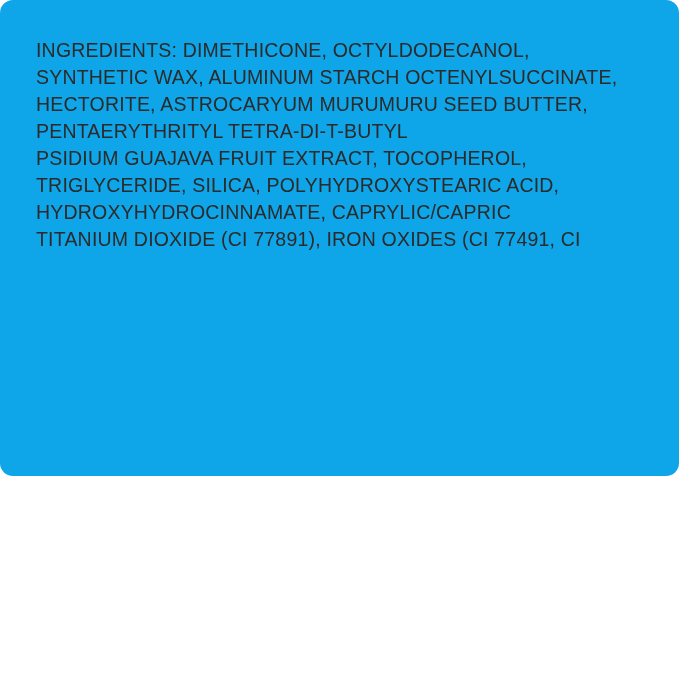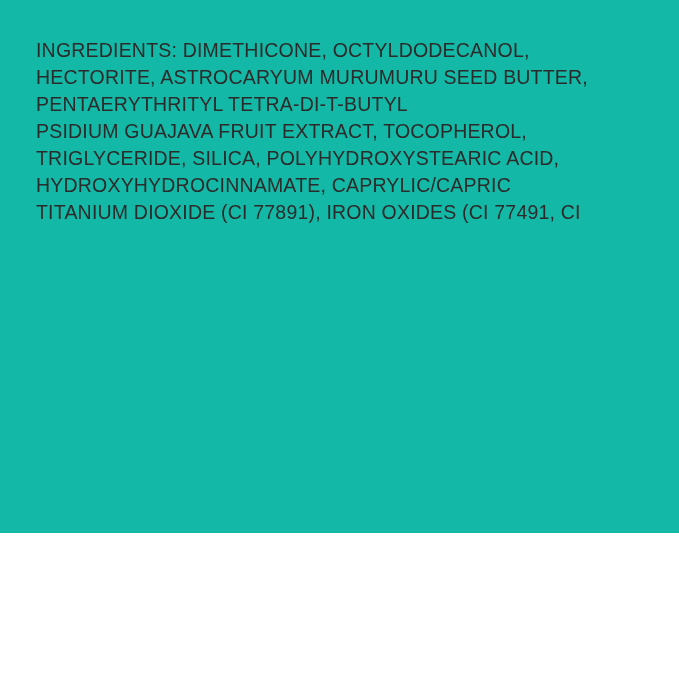--- a/index.html
+++ b/index.html
@@ -9,22 +9,23 @@
   body {
     width: 679px;
     height: 679px;
     background: #ffffff;
     overflow: hidden;
     font-family: "Liberation Sans", sans-serif;
   }
   .label-canvas {
     position: relative;
     width: 679px;
-    height: 533px;
-    background: #14b8a6;
+    height: 476px;
+    background: #0ea5e9;
+    border-radius: 13px;
   }
   .ingredients-block {
     position: absolute;
     left: 36px;
     top: 37px;
     width: 615px;
     color: #2b2b2b;
     font-size: 19.5px;
     line-height: 27px;
     letter-spacing: 0.2px;
@@ -34,20 +35,21 @@
   .ingredients-line {
     height: 27px;
   }
 </style>
 </head>
 <body>
 
 <div class="label-canvas">
   <div class="ingredients-block">
     <div class="ingredients-line">INGREDIENTS: DIMETHICONE, OCTYLDODECANOL,</div>
+    <div class="ingredients-line">SYNTHETIC WAX, ALUMINUM STARCH OCTENYLSUCCINATE,</div>
     <div class="ingredients-line">HECTORITE, ASTROCARYUM MURUMURU SEED BUTTER,</div>
     <div class="ingredients-line">PENTAERYTHRITYL TETRA-DI-T-BUTYL</div>
     <div class="ingredients-line">PSIDIUM GUAJAVA FRUIT EXTRACT, TOCOPHEROL,</div>
     <div class="ingredients-line">TRIGLYCERIDE, SILICA, POLYHYDROXYSTEARIC ACID,</div>
     <div class="ingredients-line">HYDROXYHYDROCINNAMATE, CAPRYLIC/CAPRIC</div>
     <div class="ingredients-line">TITANIUM DIOXIDE (CI 77891), IRON OXIDES (CI 77491, CI</div>
   </div>
 </div>
 
 </body></html>

